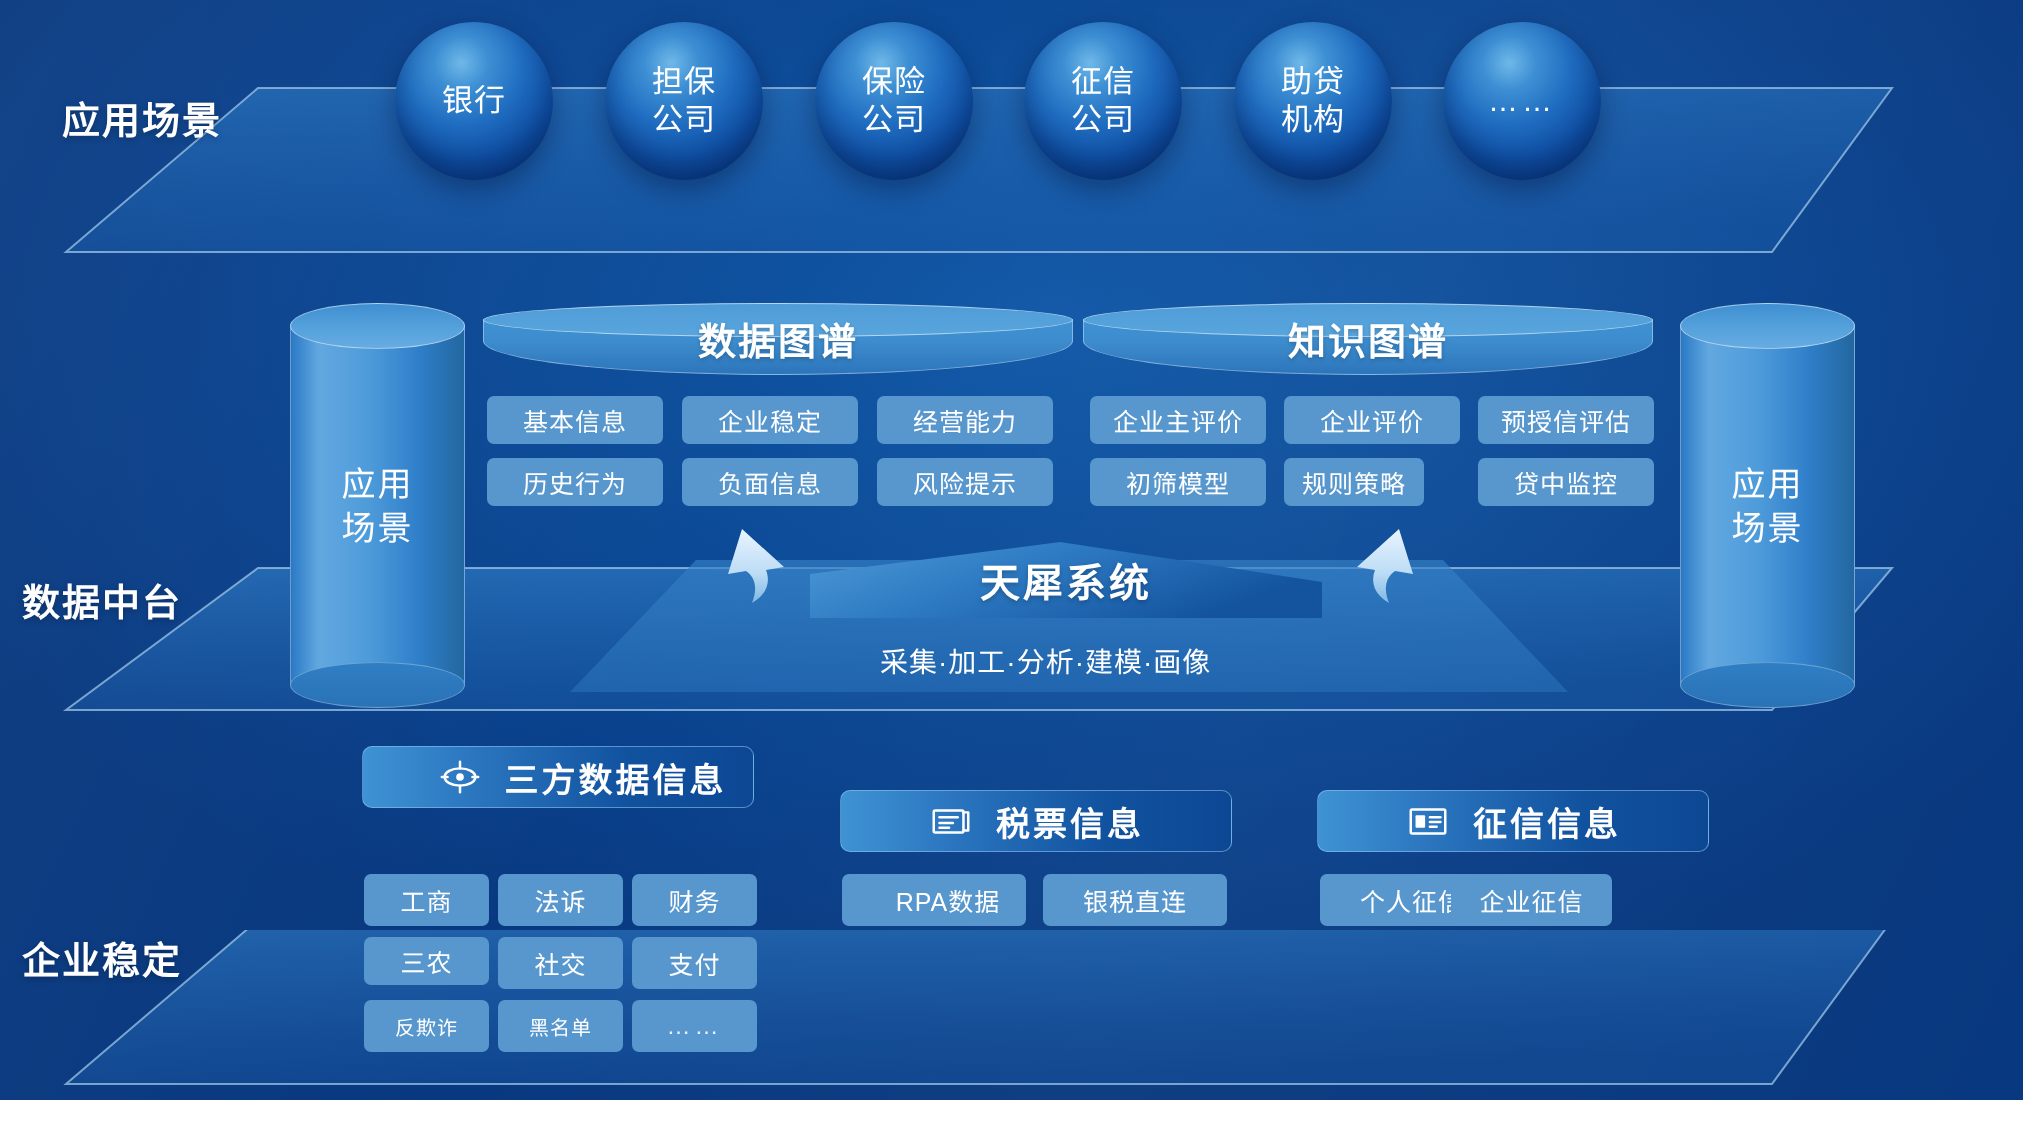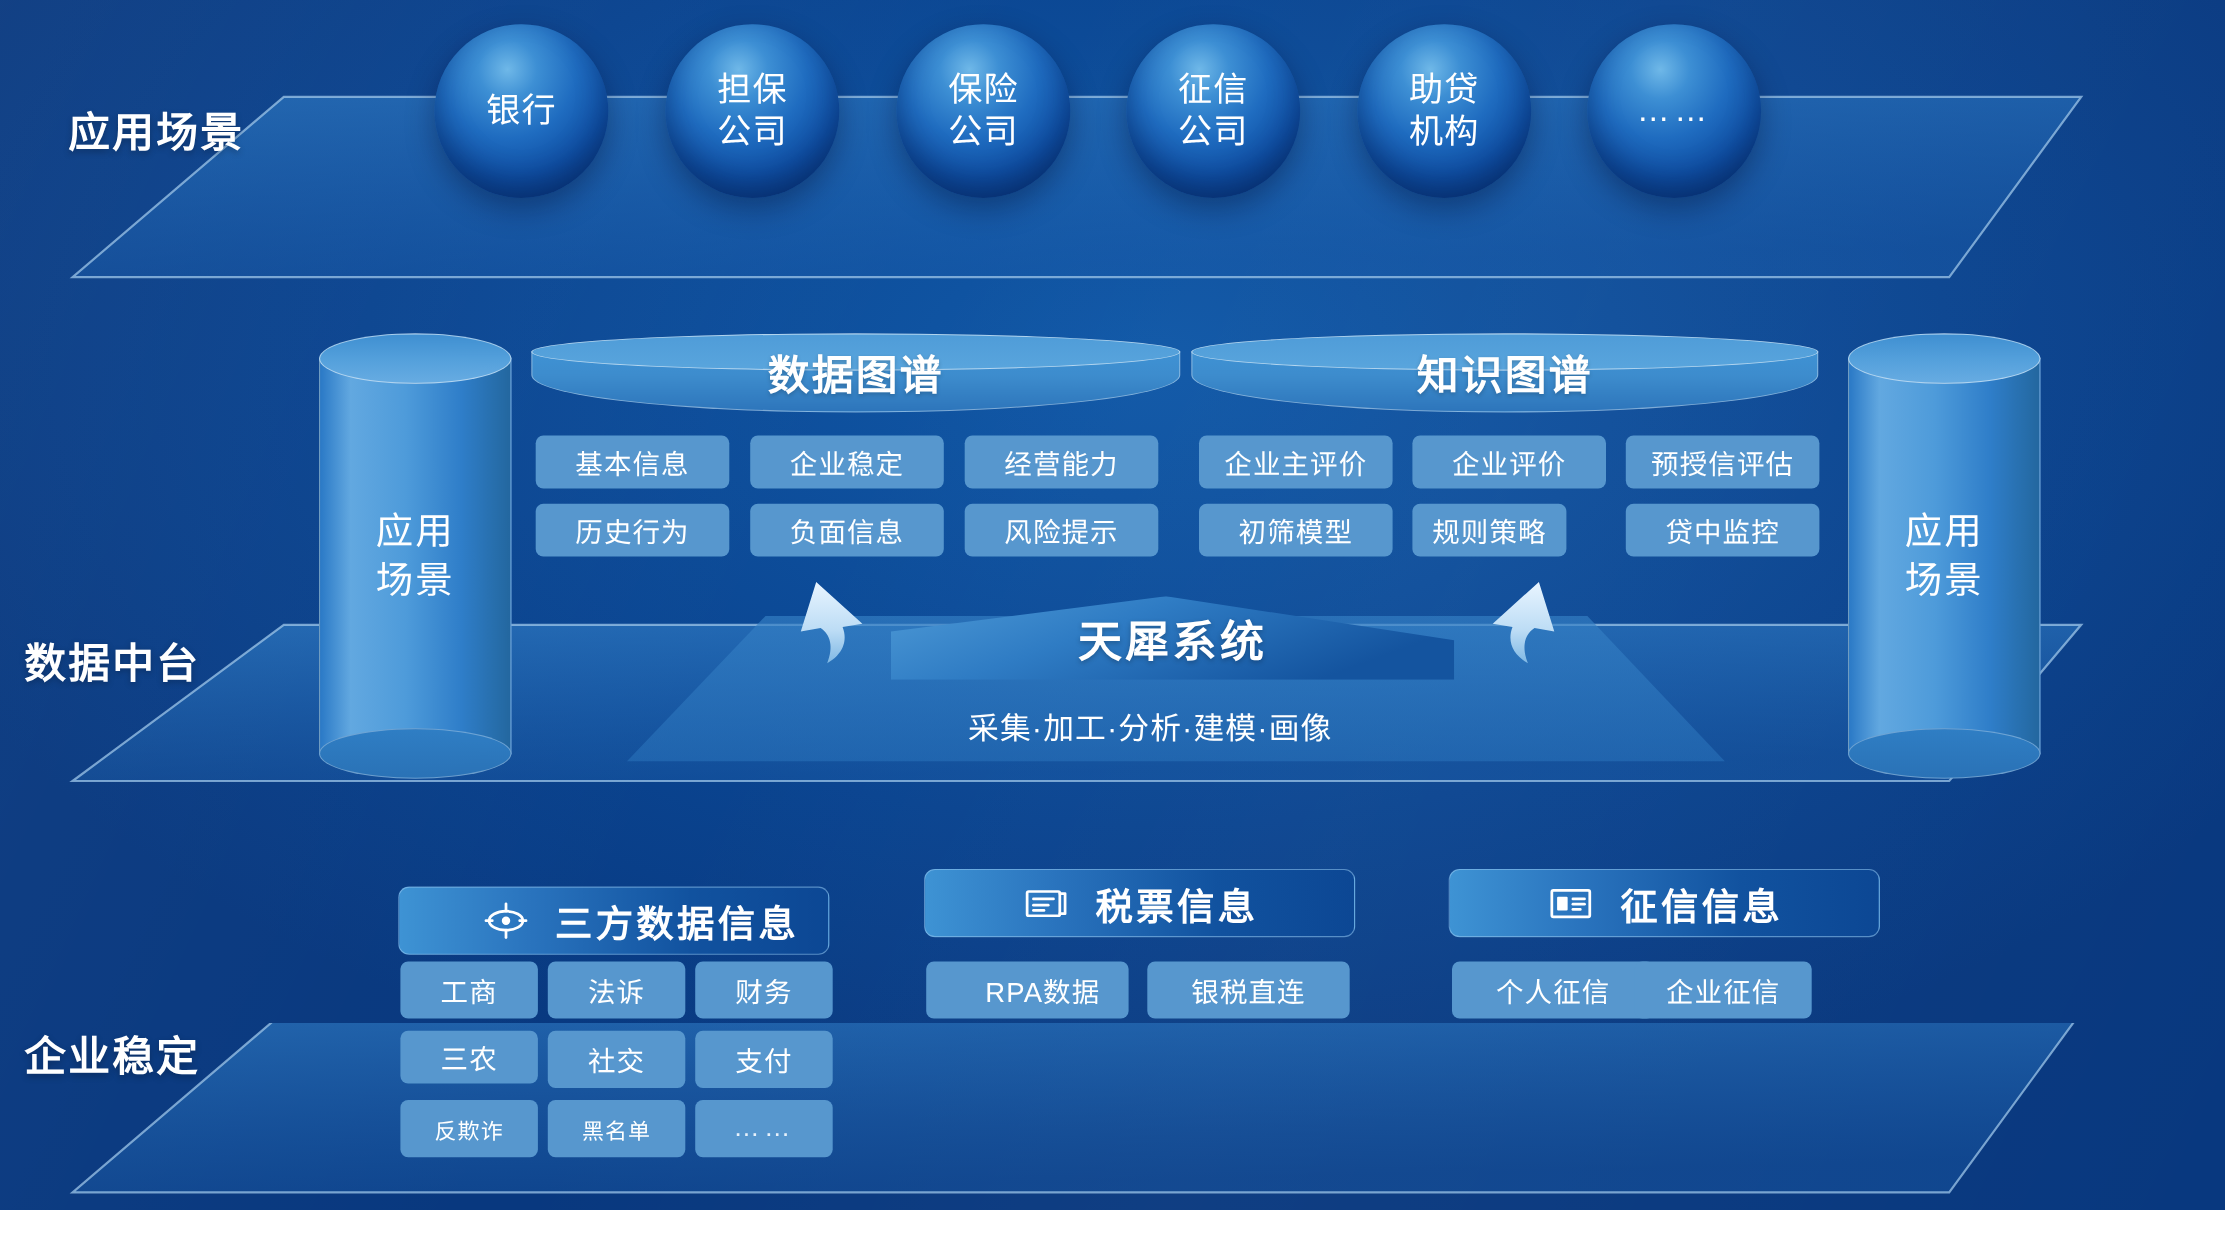--- a/index.html
+++ b/index.html
@@ -329,21 +329,21 @@
           <stop offset="45%" stop-color="#2f7cc4"></stop>
           <stop offset="100%" stop-color="#14549f"></stop>
         </linearGradient>
       </defs>
       <polygon points="0,32 250,0 512,40 512,76 0,76" fill="url(#txGrad)"></polygon>
     </svg>
     <div class="tx-label" data-interactable="false">天犀系统</div>
   </div>
   <div class="tianxi-sub" data-interactable="false" style="left:880px; top:640px;">采集·加工·分析·建模·画像</div>
 
-  <div class="src-head" data-interactable="true" style="left:362px; top:806px; width:392px; height:62px;padding-left:47px;">
+  <div class="src-head" data-interactable="true" style="left:362px; top:746px; width:392px; height:62px;padding-left:47px;">
     <svg class="src-icon" data-interactable="false" viewBox="0 0 48 48" fill="none" stroke="#ffffff" stroke-width="2.6" stroke-linecap="round" stroke-linejoin="round">
       <ellipse cx="24" cy="24" rx="16" ry="9"></ellipse>
       <circle cx="24" cy="24" r="4" fill="#ffffff" stroke="none"></circle>
       <line x1="24" y1="8" x2="24" y2="15"></line>
       <line x1="24" y1="33" x2="24" y2="40"></line>
       <line x1="5" y1="24" x2="11" y2="24"></line>
       <line x1="37" y1="24" x2="43" y2="24"></line>
     </svg>
     <span class="ttl" data-interactable="false">三方数据信息</span>
   </div>
@@ -403,17 +403,17 @@
       <line x1="26" y1="20" x2="37" y2="20"></line>
       <line x1="26" y1="25" x2="37" y2="25"></line>
       <line x1="26" y1="30" x2="33" y2="30"></line>
     </svg>
     <span class="ttl" data-interactable="false">征信信息</span>
   </div>
 
   <div class="chip" data-interactable="true" style="left:1320px; top:874px; width:184px; height:52px;">
     <span data-interactable="false">个人征信</span>
     </div>
-  <div class="chip" data-interactable="true" style="left:1486px; top:874px; width:161px; height:52px;">
+  <div class="chip" data-interactable="true" style="left:1451px; top:874px; width:161px; height:52px;">
     <span data-interactable="false">企业征信</span>
     </div>
 
 </div>
 
 </body></html>

